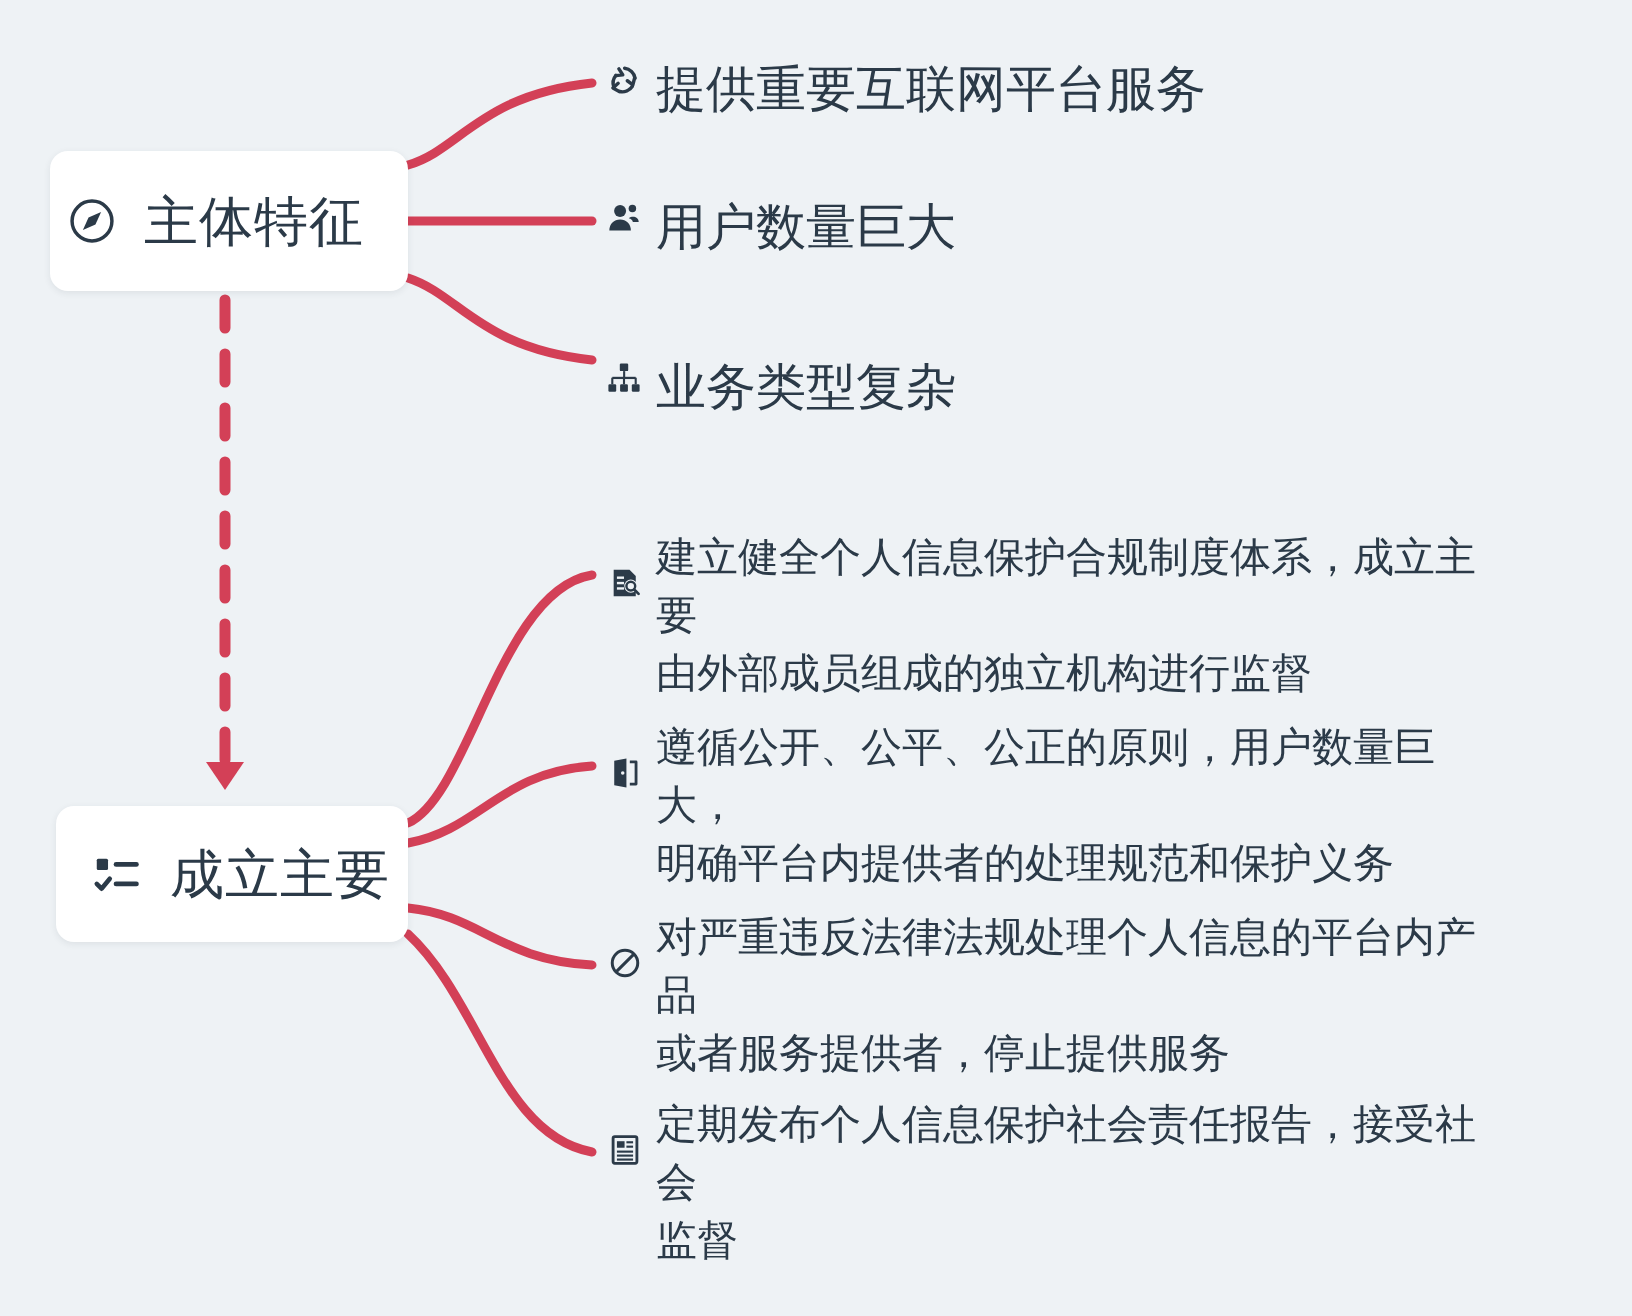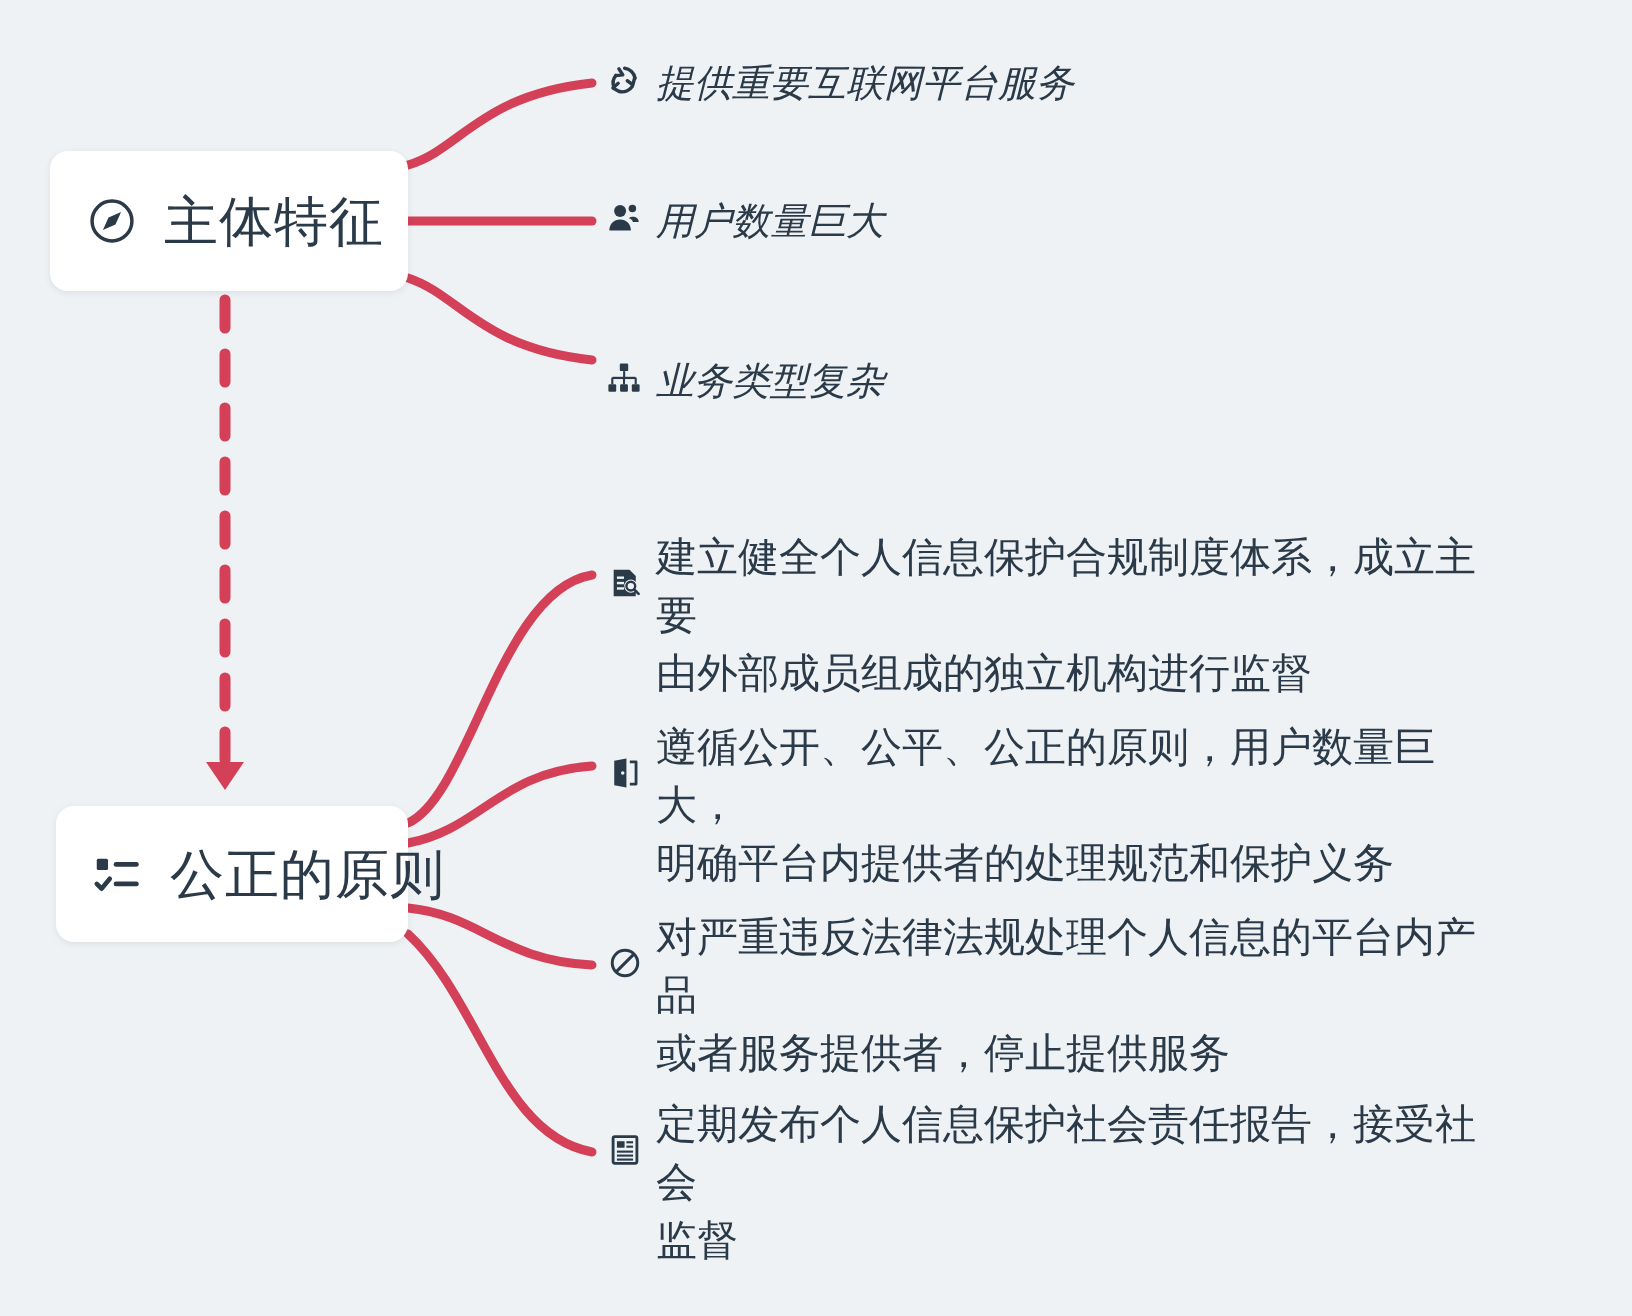--- a/index.html
+++ b/index.html
@@ -47,21 +47,21 @@
     font-size: 54px;
     line-height: 1;
     letter-spacing: 1px;
     white-space: nowrap;
   }
   #node-main-features {
     left: 50px;
     top: 151px;
     width: 358px;
     height: 140px;
-    padding-left: 36px;
+    padding-left: 16px;
   }
   #node-main-features .node-label { margin-left: 26px; }
   #node-special-duties {
     left: 56px;
     top: 806px;
     width: 352px;
     height: 136px;
     padding-left: 36px;
   }
   #node-special-duties .node-label { margin-left: 26px; }
@@ -79,24 +79,23 @@
     margin-top: 2px;
   }
   .branch-text {
     color: #2b3a48;
     font-size: 41px;
     line-height: 1.42;
     margin-left: 14px;
     white-space: pre-line;
   }
   .branch.short .branch-text {
-    font-size: 38px;
+    font-size: 50px;
     line-height: 1;
     margin-top: 2px;
-    font-style: italic;
   }
   .branch.short .branch-icon { margin-top: 0; }
 
   
   #branch-f0 { left: 606px; top: 62px; }
   #branch-f1 { left: 606px; top: 200px; }
   #branch-f2 { left: 606px; top: 360px; }
 
   #branch-d0 { left: 608px; top: 528px; width: 880px; }
   #branch-d1 { left: 608px; top: 718px; width: 890px; }
@@ -144,21 +143,21 @@
 
   <div class="node" id="node-special-duties">
     <span class="node-icon">
       <svg width="52" height="52" viewBox="0 0 24 24">
         <rect x="2.2" y="5" width="5.2" height="5.2" rx="0.7" fill="#2b3a48"></rect>
         <rect x="10" y="6.5" width="11.6" height="2.2" rx="1.1" fill="#2b3a48"></rect>
         <rect x="10" y="15.5" width="11.6" height="2.2" rx="1.1" fill="#2b3a48"></rect>
         <path d="M2.2 16.6 L4.4 18.8 L8.2 14.2" fill="none" stroke="#2b3a48" stroke-width="2.1" stroke-linecap="round" stroke-linejoin="round"></path>
       </svg>
     </span>
-    <span class="node-label">公正的原则</span>
+    <span class="node-label">成立主要</span>
   </div>
 
   <div class="branch short" id="branch-f0">
     <span class="branch-icon">
       <svg width="36" height="36" viewBox="0 0 24 24" fill="none" stroke="#2b3a48" stroke-width="2.3" stroke-linecap="round" stroke-linejoin="round">
         <path d="M8.6 4.6 L11.2 8.6 L6.6 9.1"></path>
         <path d="M19.1 10.6 L17.9 15.2 L14.2 12.5"></path>
         <path d="M8.8 19.6 L4.6 17.3 L8.1 14.2"></path>
         <path d="M12.4 4.2 A8 8 0 0 1 19.4 10.8"></path>
         <path d="M17.6 16.2 A8 8 0 0 1 9.1 19.7"></path>

